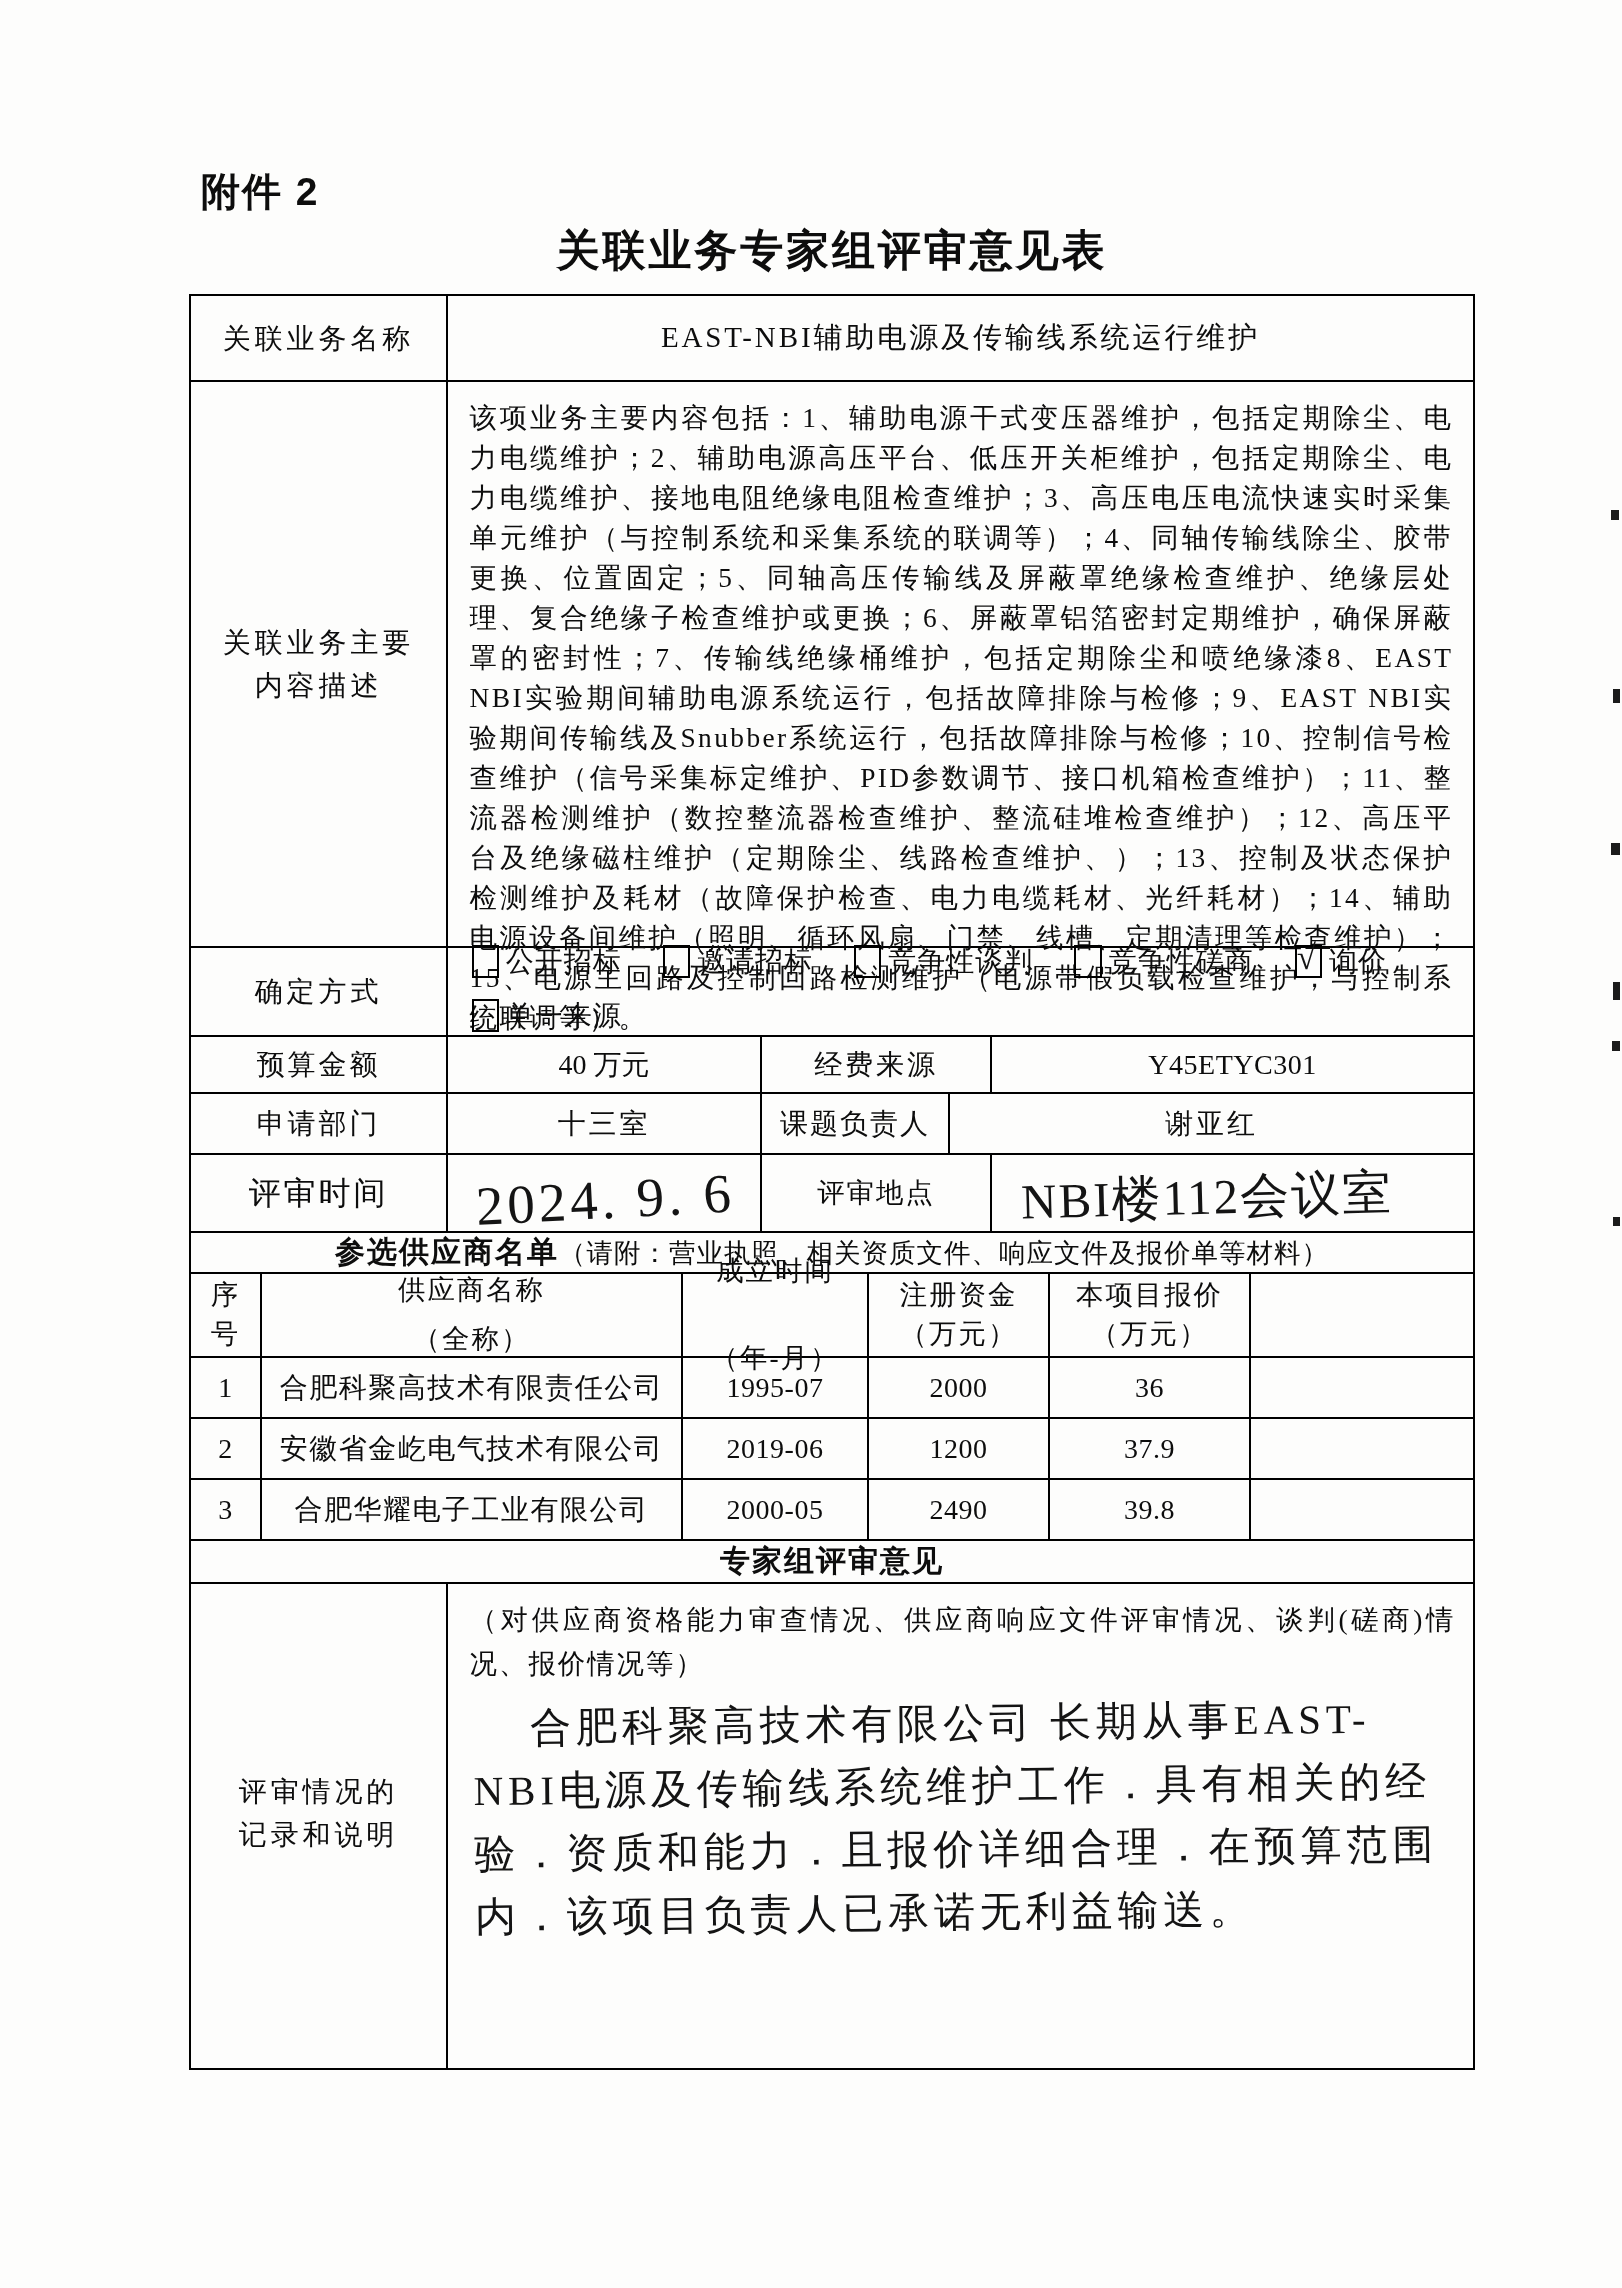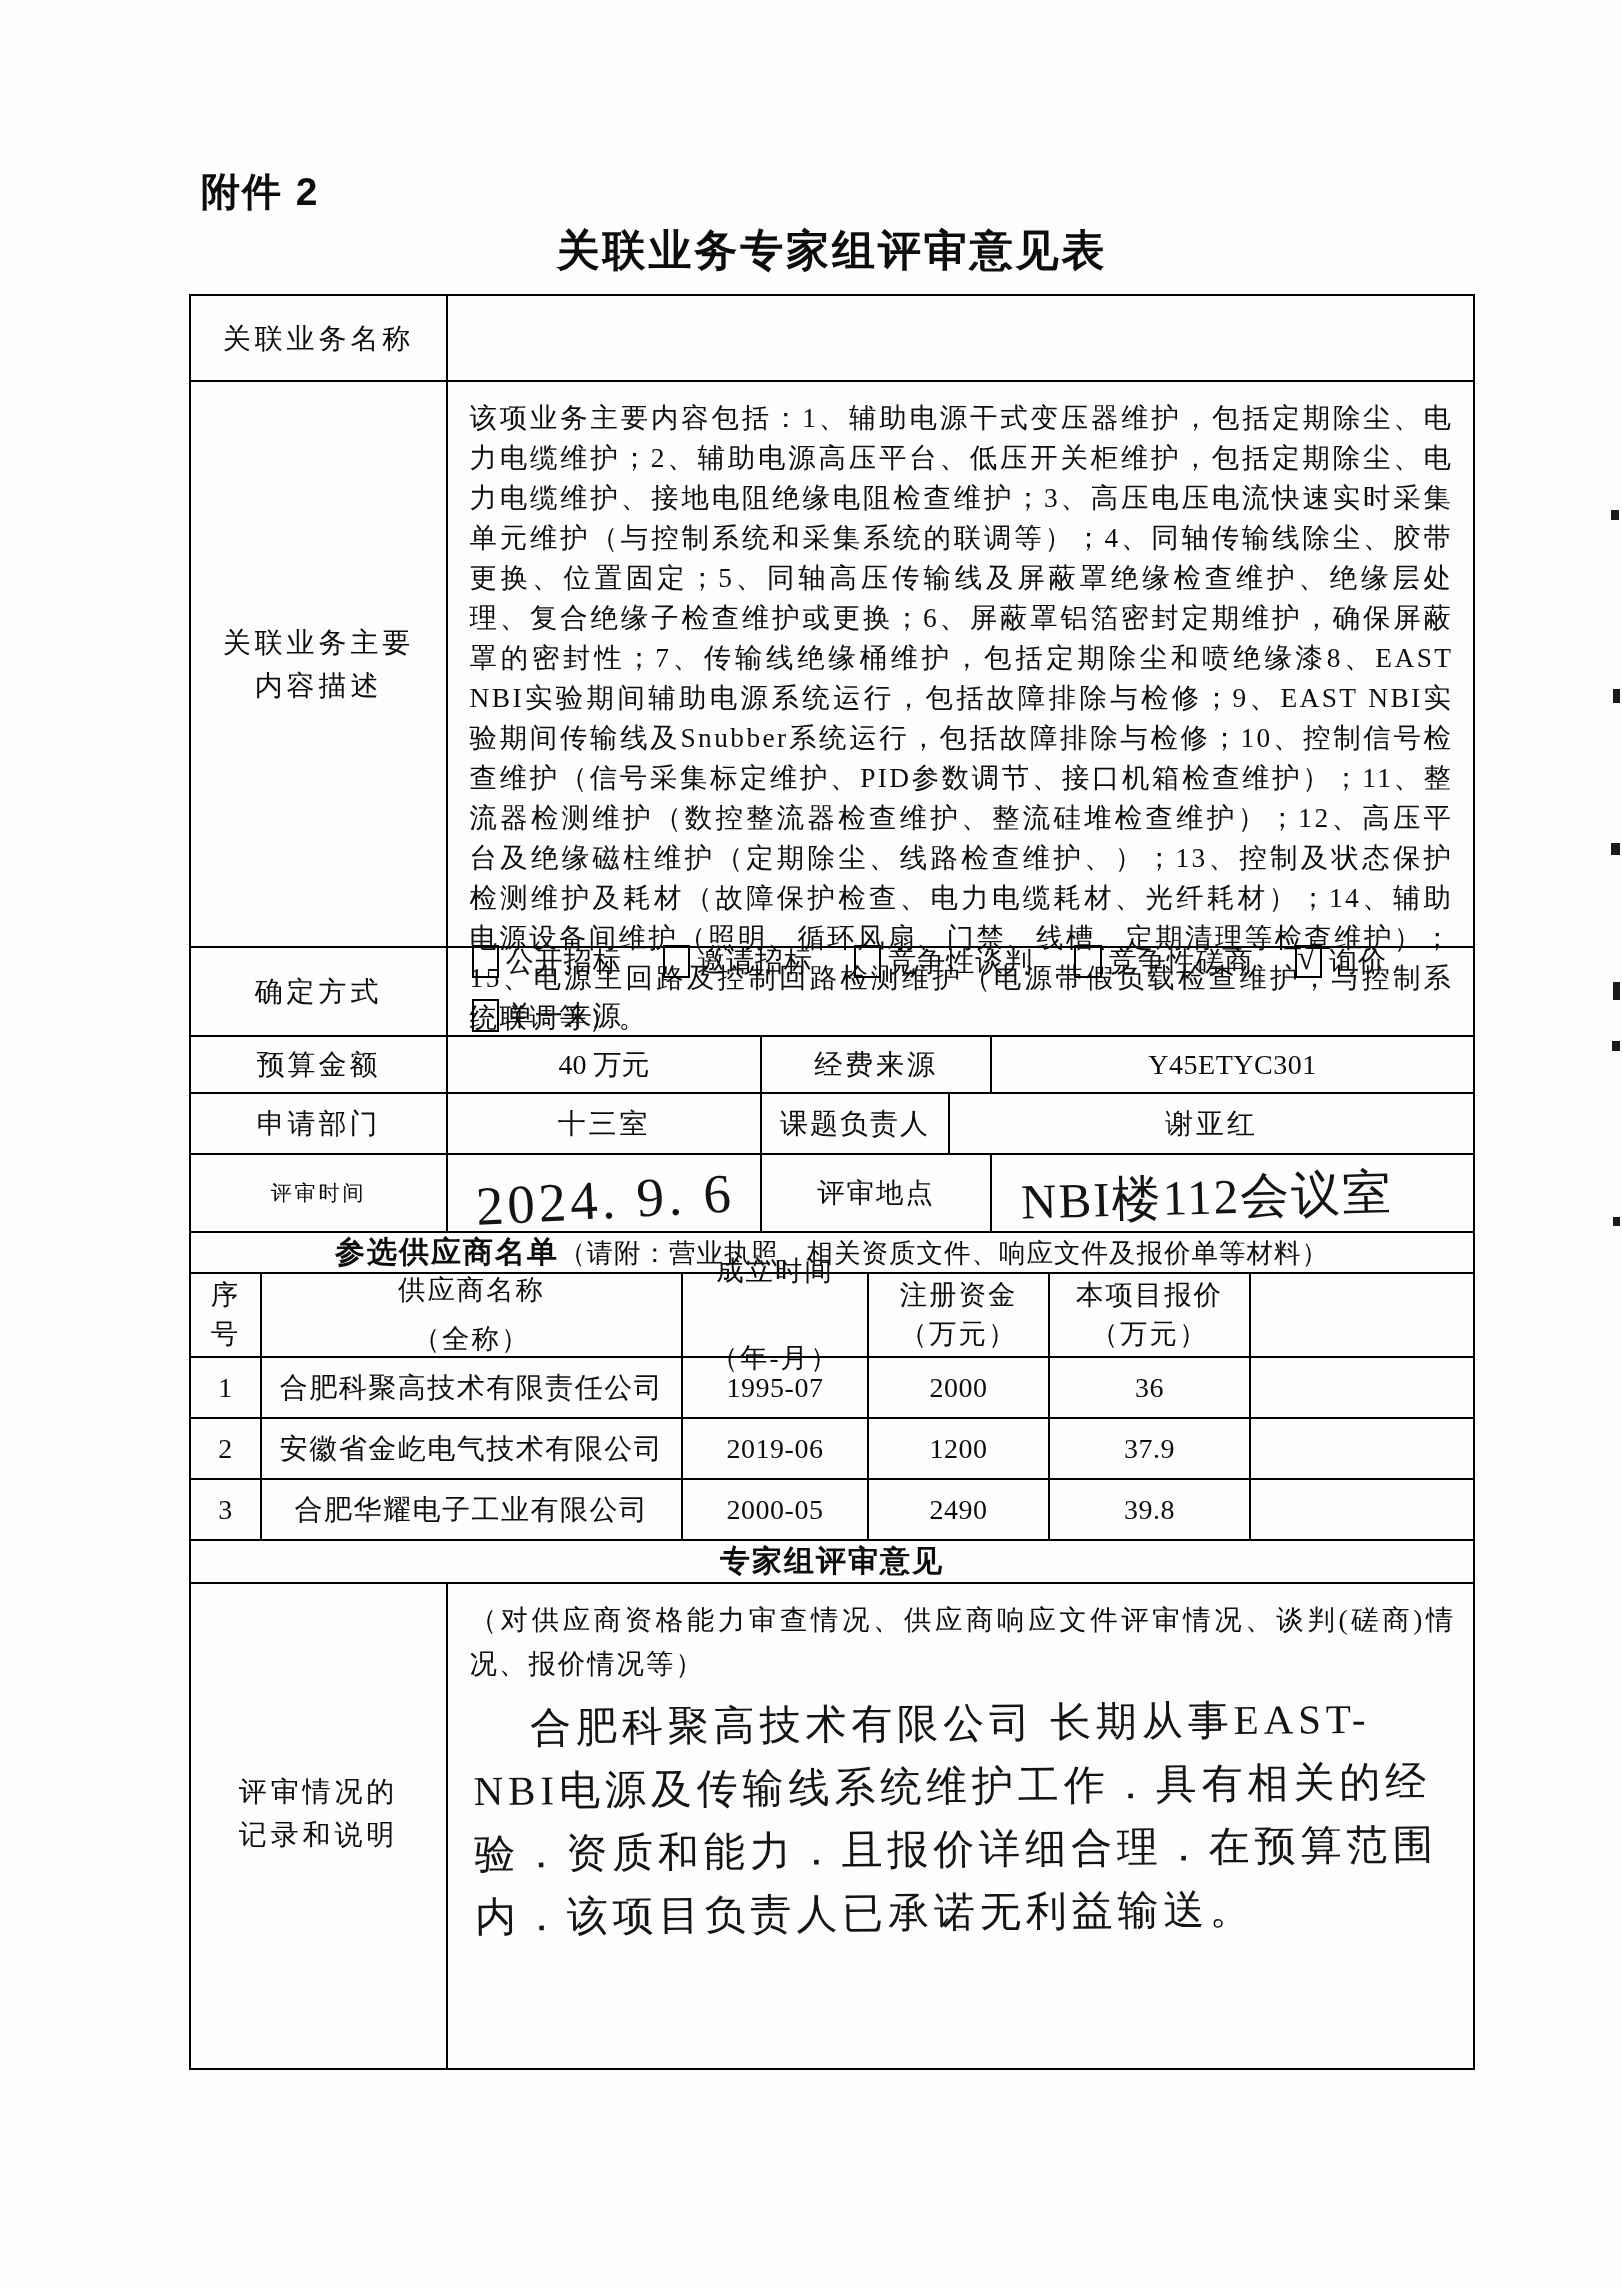--- a/index.html
+++ b/index.html
@@ -93,20 +93,21 @@
 
 <div class="page">
 
   <div class="attachment">附件 2</div>
   <div class="doc-title">关联业务专家组评审意见表</div>
 
   <div class="ftable">
 
     <div class="row" style="height:86px;">
       <div class="lab">关联业务名称</div>
+      <div class="val center" style="font-size:29px;letter-spacing:2.9px;">EAST-NBI辅助电源及传输线系统运行维护</div>
     </div>
 
     <div class="row" style="height:566px;">
       <div class="lab">
         <span>关联业务主要</span>
         <span>内容描述</span>
       </div>
       <div class="val" style="align-items:flex-start;">
         <div class="desc-text">该项业务主要内容包括：1、辅助电源干式变压器维护，包括定期除尘、电力电缆维护；2、辅助电源高压平台、低压开关柜维护，包括定期除尘、电力电缆维护、接地电阻绝缘电阻检查维护；3、高压电压电流快速实时采集单元维护（与控制系统和采集系统的联调等）；4、同轴传输线除尘、胶带更换、位置固定；5、同轴高压传输线及屏蔽罩绝缘检查维护、绝缘层处理、复合绝缘子检查维护或更换；6、屏蔽罩铝箔密封定期维护，确保屏蔽罩的密封性；7、传输线绝缘桶维护，包括定期除尘和喷绝缘漆8、EAST NBI实验期间辅助电源系统运行，包括故障排除与检修；9、EAST NBI实验期间传输线及Snubber系统运行，包括故障排除与检修；10、控制信号检查维护（信号采集标定维护、PID参数调节、接口机箱检查维护）；11、整流器检测维护（数控整流器检查维护、整流硅堆检查维护）；12、高压平台及绝缘磁柱维护（定期除尘、线路检查维护、）；13、控制及状态保护检测维护及耗材（故障保护检查、电力电缆耗材、光纤耗材）；14、辅助电源设备间维护（照明、循环风扇、门禁、线槽、定期清理等检查维护）；15、电源主回路及控制回路检测维护（电源带假负载检查维护，与控制系统联调等）。</div>
       </div>
@@ -165,21 +166,21 @@
     </div>
 
     <div class="row" style="height:61px;">
       <div class="lab" style="letter-spacing:2.9px;">申请部门</div>
       <div class="cell" style="width:314px;letter-spacing:2.9px;">十三室</div>
       <div class="cell" style="width:188px;letter-spacing:2px;">课题负责人</div>
       <div class="cell last" style="flex:1;letter-spacing:2.9px;">谢亚红</div>
     </div>
 
     <div class="row" style="height:78px;">
-      <div class="lab" style="letter-spacing:2.9px;font-size:21px;">评审时间</div>
+      <div class="lab" style="letter-spacing:2.9px;font-size:32px;">评审时间</div>
       <div class="cell" style="width:314px;overflow:visible;justify-content:flex-start;">
         <span class="hand hand-date">2024. 9. 6</span>
       </div>
       <div class="cell" style="width:230px;letter-spacing:2px;font-size:27.4px;">评审地点</div>
       <div class="cell last" style="flex:1;overflow:visible;justify-content:flex-start;">
         <span class="hand hand-place">NBI楼112会议室</span>
       </div>
     </div>
 
     <div class="row" style="height:41px;align-items:center;">

